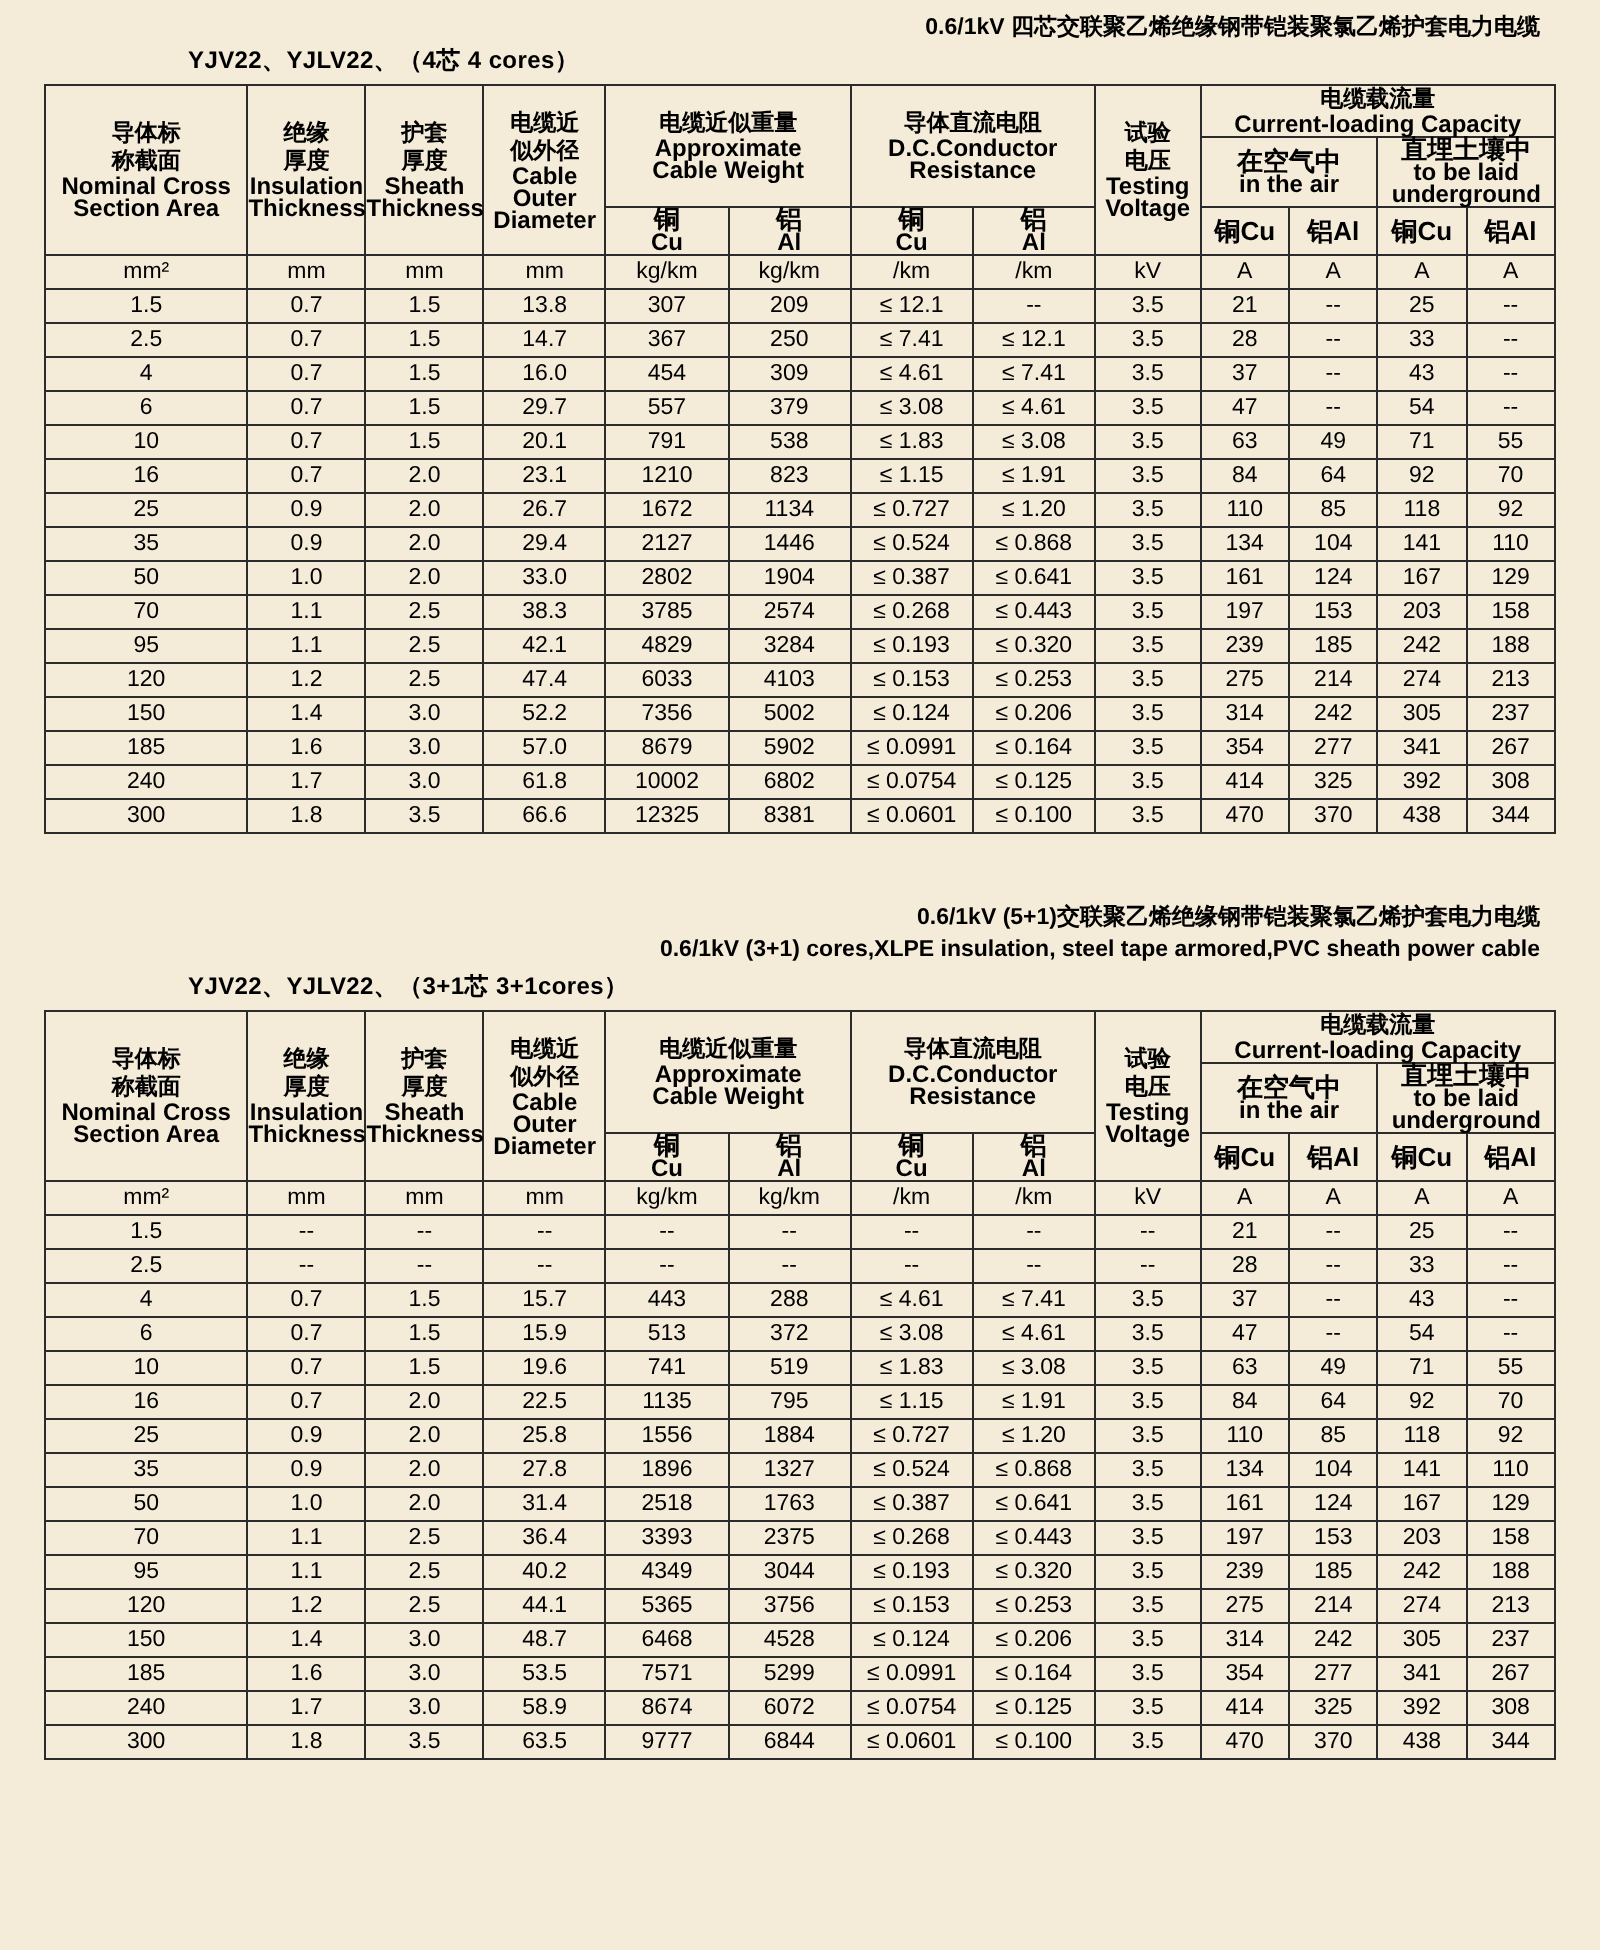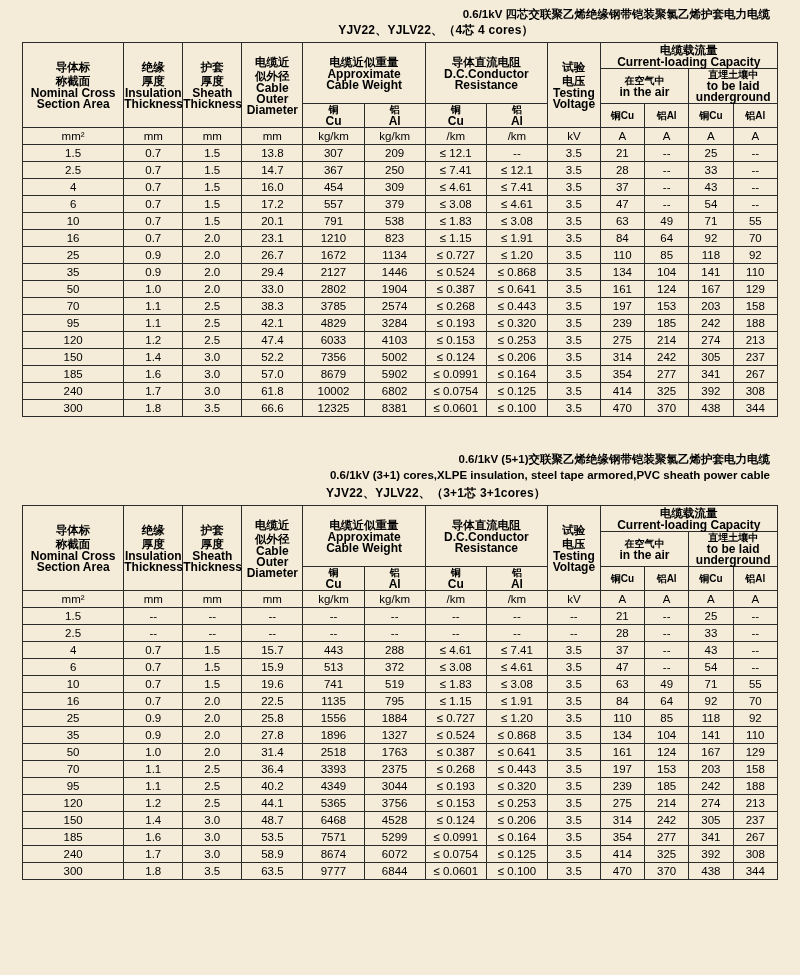--- a/index.html
+++ b/index.html
@@ -37,21 +37,20 @@
   }
   .title-en {
     padding-bottom: 2px;
   }
   .model-line {
     font-size: 12px;
     font-weight: bold;
     padding-left: 72px;
     padding-bottom: 3px;
     letter-spacing: 0.2px;
-    text-align: center;
   }
   table.spec {
     border-collapse: collapse;
     width: 756px;
     margin: 0 auto;
     table-layout: fixed;
     background: #f4ecd9;
   }
   table.spec th, table.spec td {
     border: 1px solid #2b2b2b;
@@ -69,21 +68,21 @@
     font-size: 11.5px;
     font-weight: bold;
     line-height: 14px;
   }
   .hdr-en {
     font-size: 12px;
     font-weight: bold;
     line-height: 11px;
   }
   .hdr-small {
-    font-size: 10px;
+    font-size: 13px;
     font-weight: bold;
     line-height: 12px;
   }
   .unit-row td {
     font-size: 11px;
     height: 17px;
     margin-left: 36px;
   }
   .head-cell {
     padding: 2px 1px;
@@ -280,21 +279,21 @@
             <td>3.5</td>
             <td>37</td>
             <td>--</td>
             <td>43</td>
             <td>--</td>
           </tr>
           <tr>
             <td>6</td>
             <td>0.7</td>
             <td>1.5</td>
-            <td>17.2</td>
+            <td>29.7</td>
             <td>557</td>
             <td>379</td>
             <td>≤ 3.08</td>
             <td>≤ 4.61</td>
             <td>3.5</td>
             <td>47</td>
             <td>--</td>
             <td>54</td>
             <td>--</td>
           </tr>

